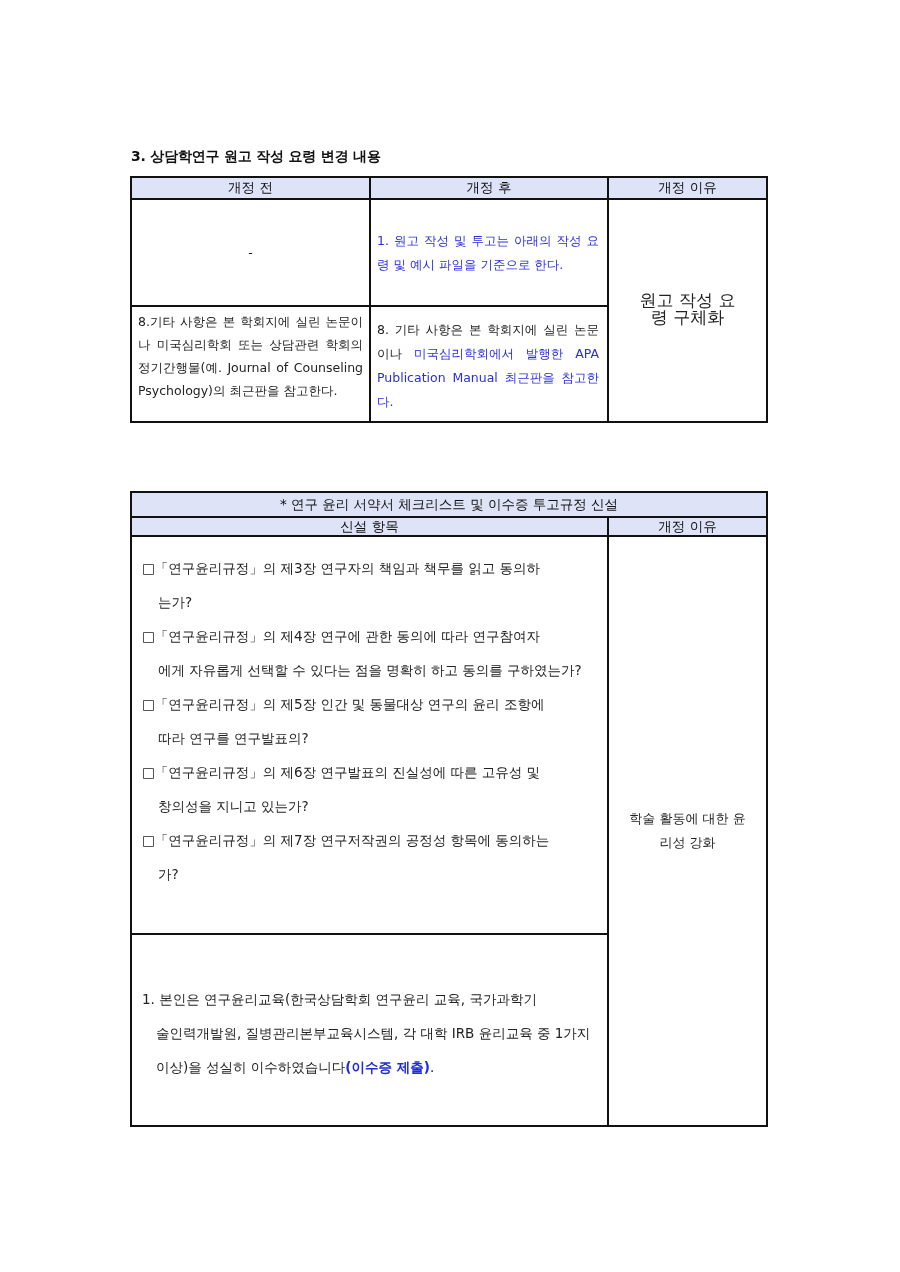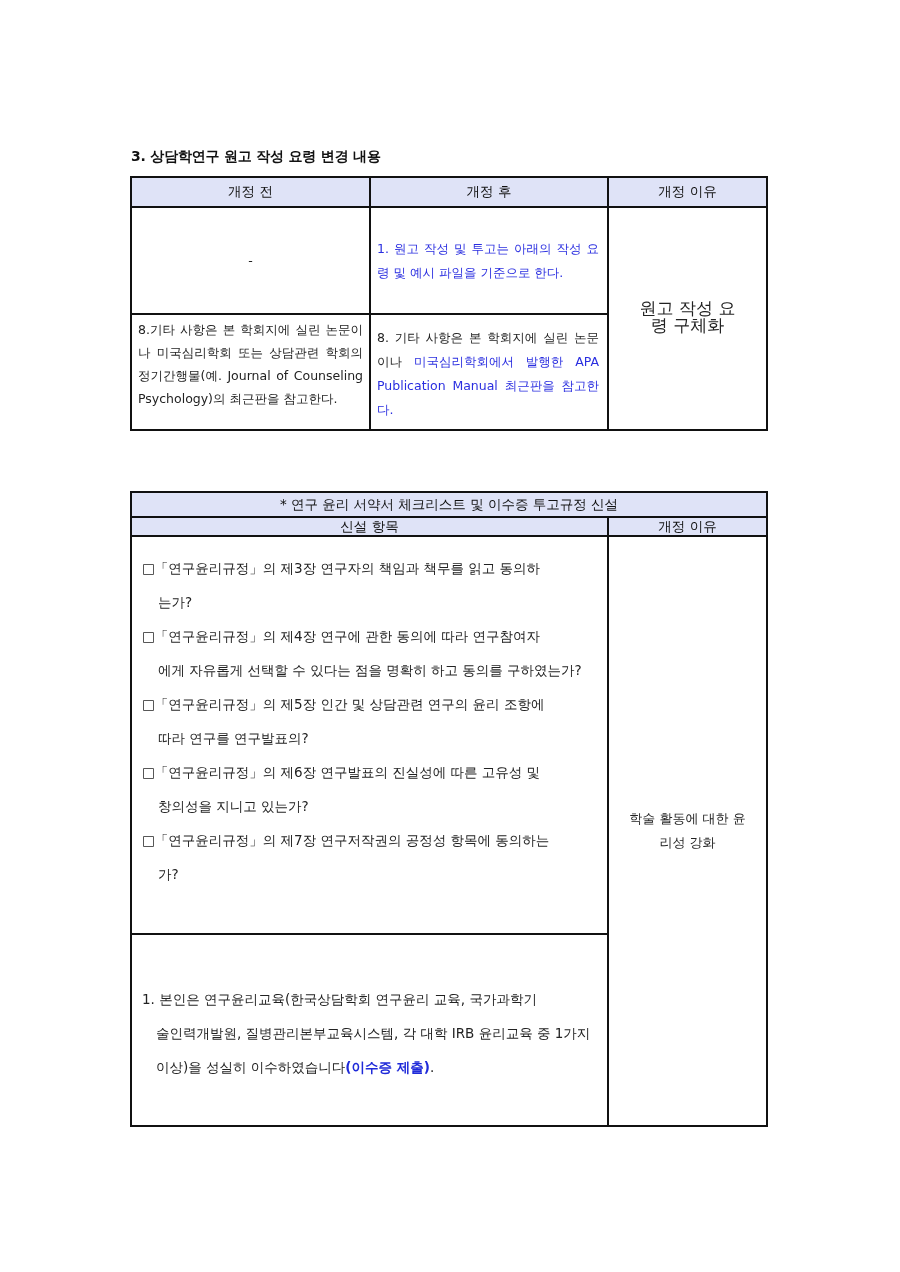--- a/index.html
+++ b/index.html
@@ -40,21 +40,21 @@
 
 <div class="section-title" style="top:148px;">3. 상담학연구 원고 작성 요령 변경 내용</div>
 
 <table class="doc" style="top:176px;">
   <colgroup>
     <col style="width:239px">
       <col style="width:238px">
       <col style="width:159px">
   </colgroup>
   <tbody>
-      <tr style="height:30px;margin-left:29px;">
+      <tr style="height:22px;margin-left:29px;">
     <th class="hdr">개정 전</th>
     <th class="hdr">개정 후</th>
     <th class="hdr">개정 이유</th>
   </tr>
   <tr style="height:107px;">
     <td class="center thin-bottom">
       <span>-</span>
     </td>
     <td class="thin-bottom" style="padding:0 8px 0 6px;">
       <div class="cell-text blue"> 1. 원고 작성 및 투고는 아래의 작성 요령 및 예시 파일을 기준으로 한다.</div>
@@ -94,21 +94,21 @@
       <div class="check-list" style="padding-top:14px;">
         <div class="check-item">
           <span style="display:block;text-align:justify;">□「연구윤리규정」의 제3장 연구자의 책임과 책무를 읽고 동의하</span>
           <span class="cont">는가?</span>
         </div>
         <div class="check-item">
           <span style="display:block;">□「연구윤리규정」의 제4장 연구에 관한 동의에 따라 연구참여자</span>
           <span class="cont">에게 자유롭게 선택할 수 있다는 점을 명확히 하고 동의를 구하였는가?</span>
         </div>
         <div class="check-item">
-          <span style="display:block;">□「연구윤리규정」의 제5장 인간 및 상담관련 연구의 윤리 조항에</span>
+          <span style="display:block;">□「연구윤리규정」의 제5장 인간 및 동물대상 연구의 윤리 조항에</span>
           <span class="cont">따라 연구를 연구발표의?</span>
         </div>
         <div class="check-item">
           <span style="display:block;">□「연구윤리규정」의 제6장 연구발표의 진실성에 따른 고유성 및</span>
           <span class="cont">창의성을 지니고 있는가?</span>
         </div>
         <div class="check-item">
           <span style="display:block;">□「연구윤리규정」의 제7장 연구저작권의 공정성 항목에 동의하는</span>
           <span class="cont">가?</span>
         </div>

